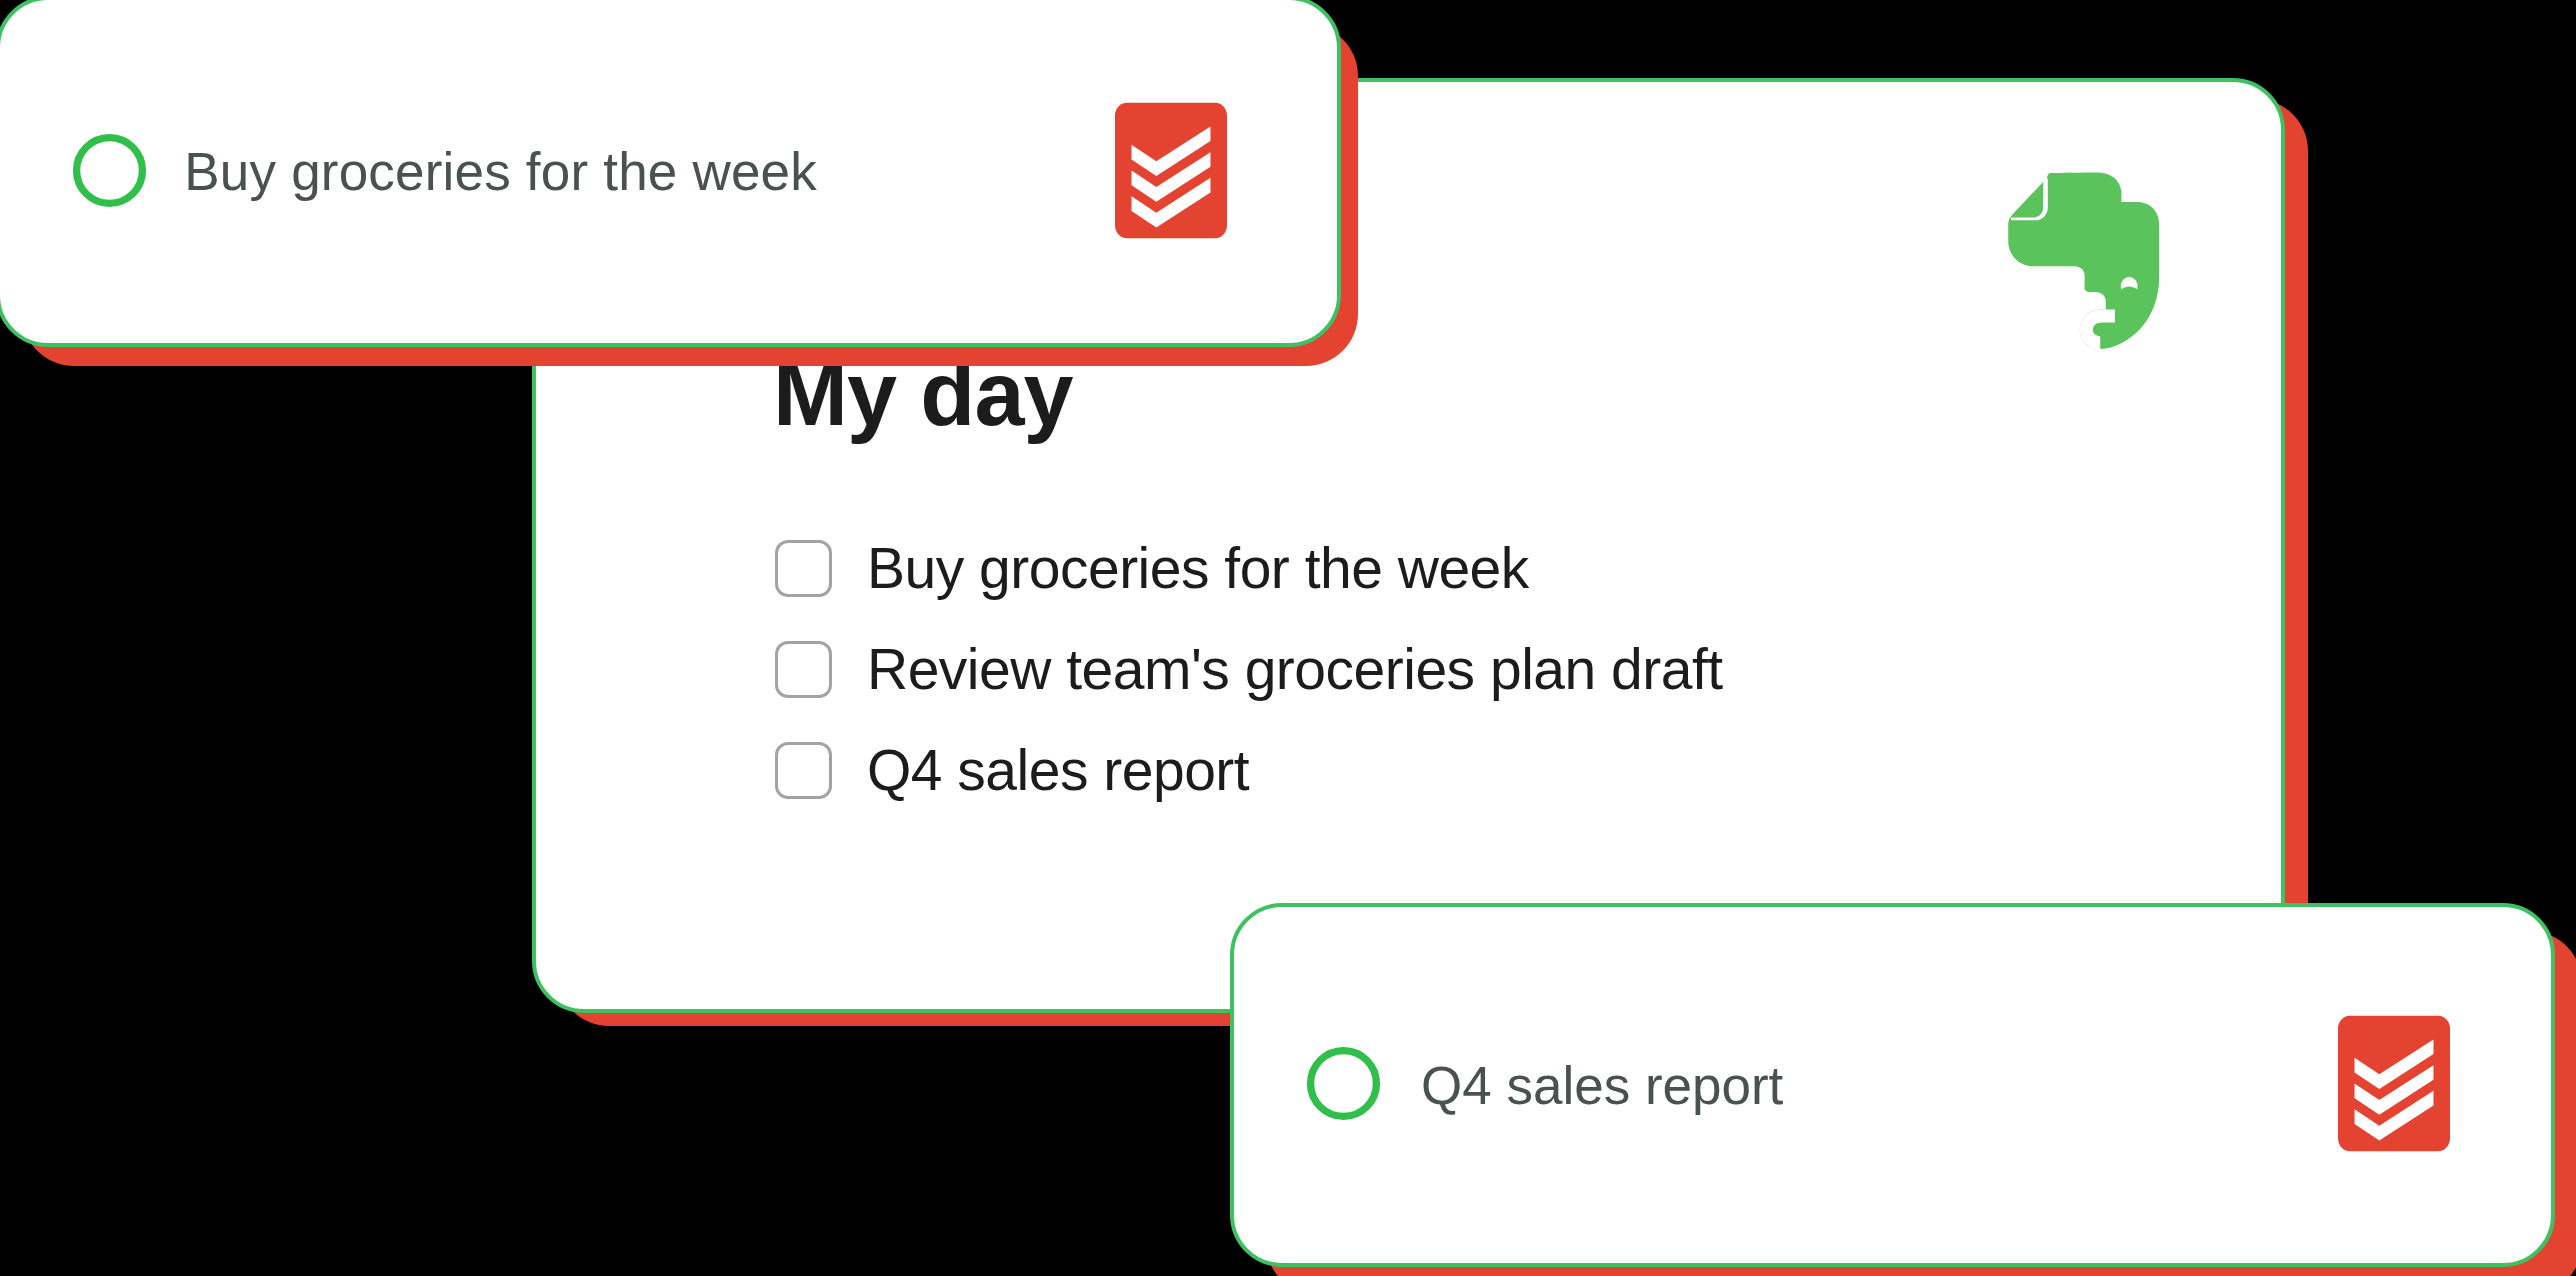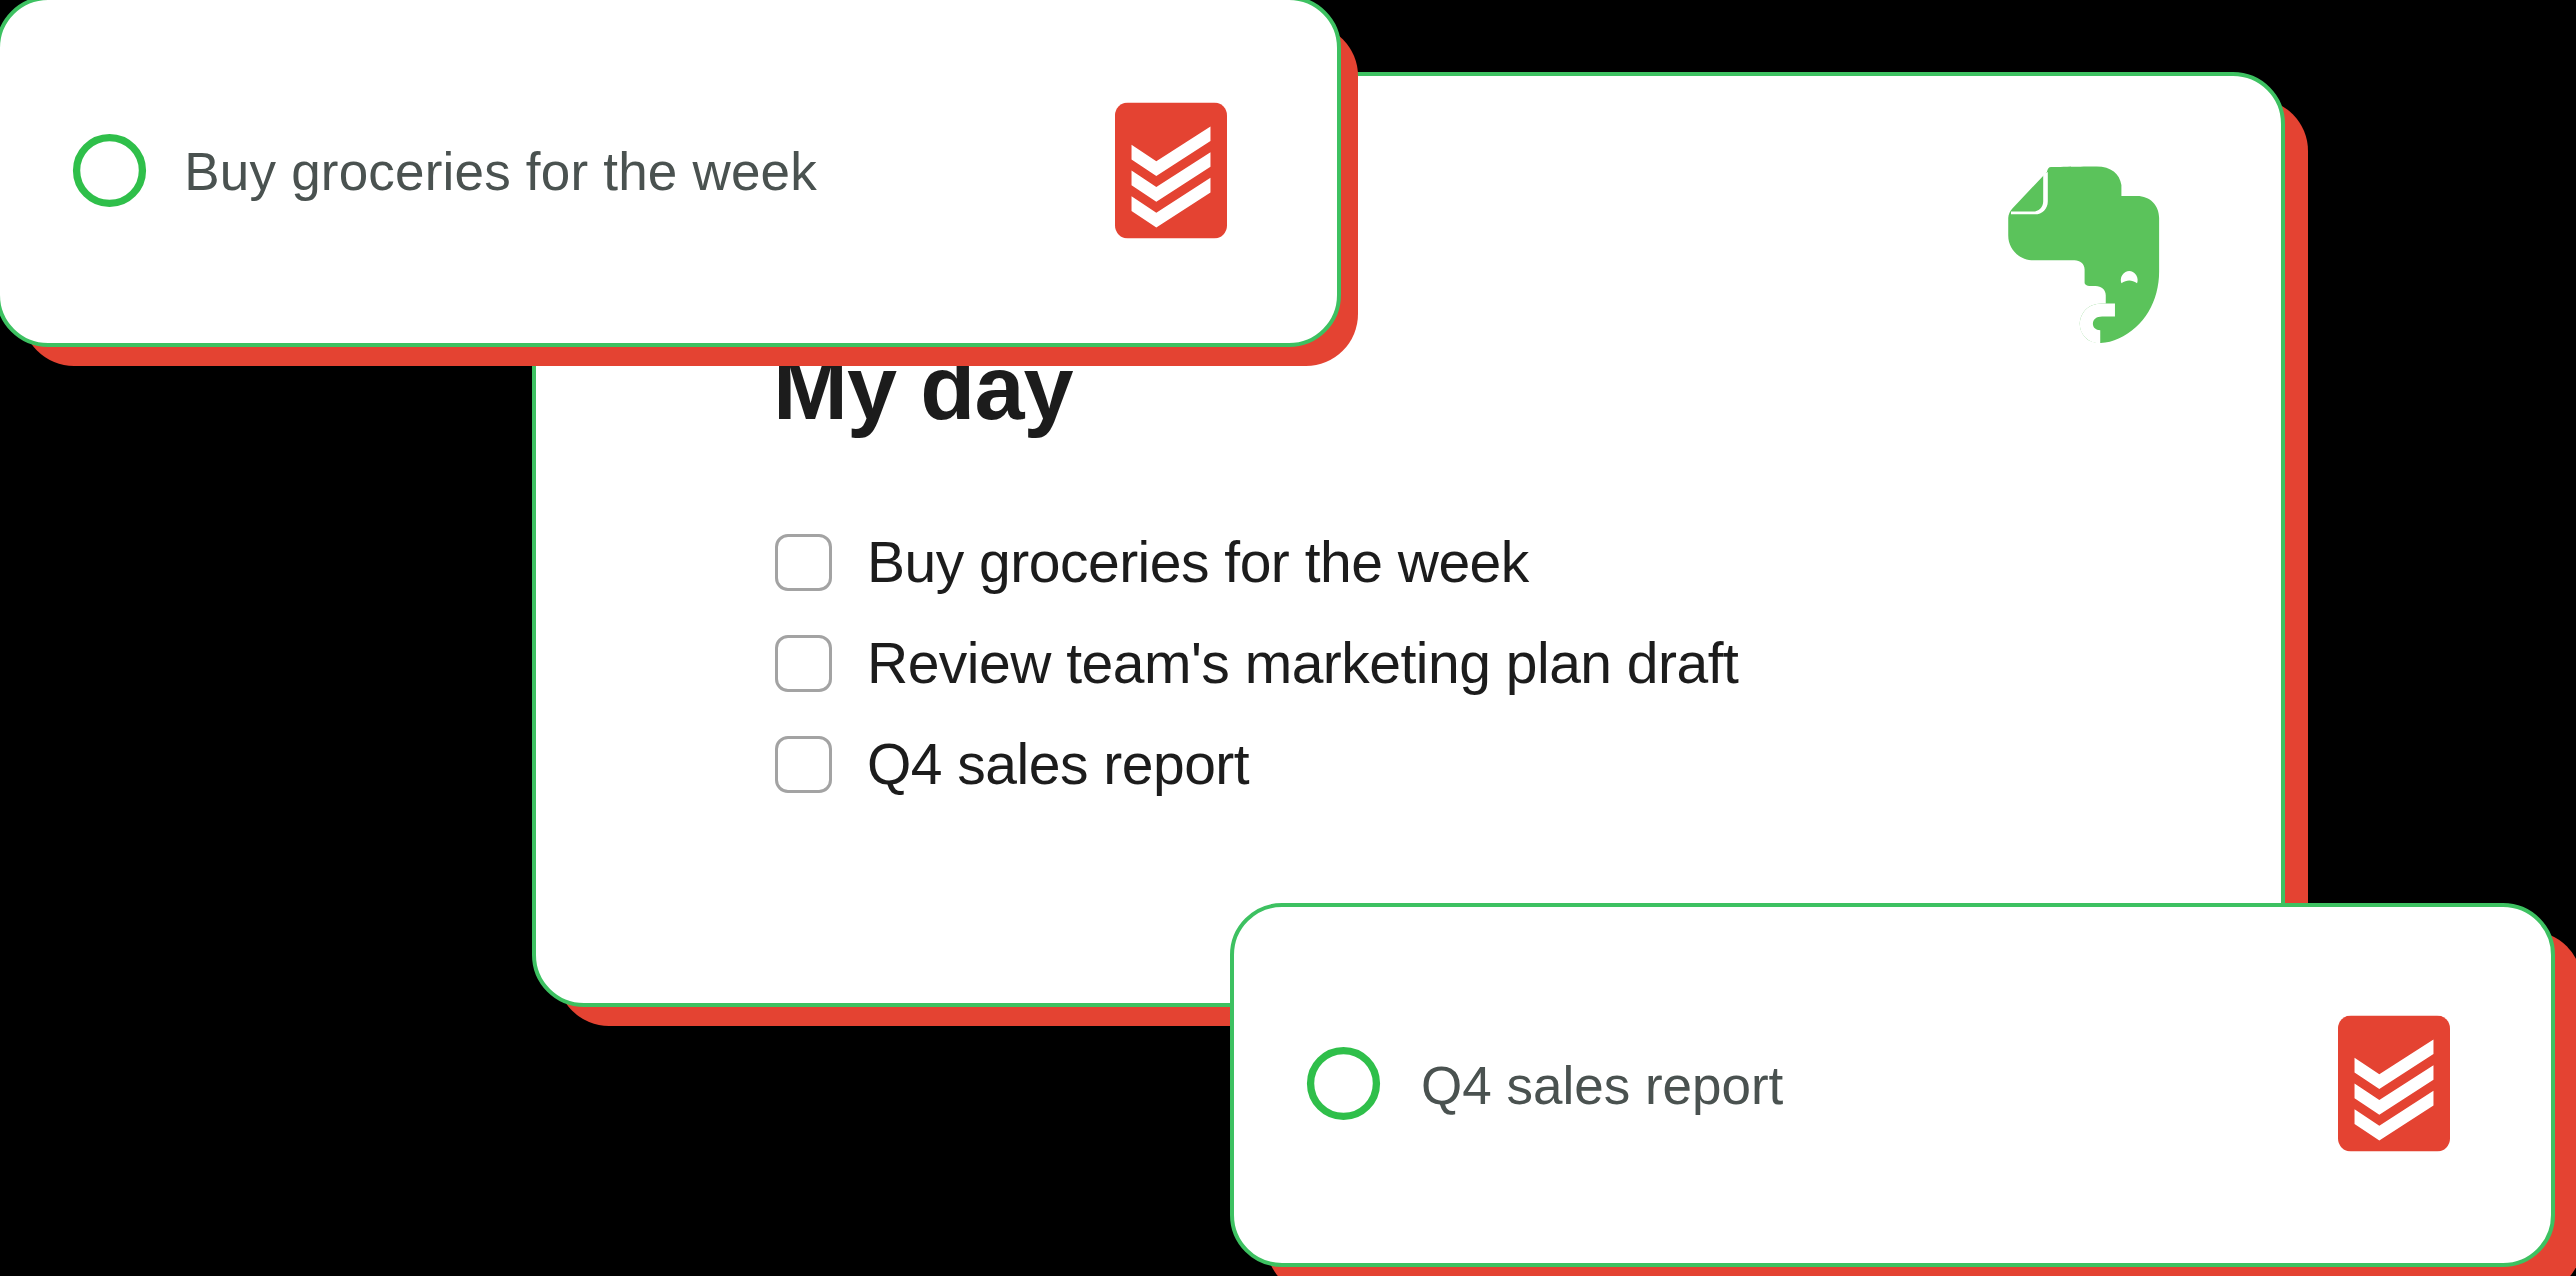--- a/index.html
+++ b/index.html
@@ -79,21 +79,21 @@
   
   #main-shadow {
     left: 557px;
     top: 99px;
     width: 1751px;
     height: 927px;
     border-radius: 52px;
   }
   #main-card {
     left: 532px;
-    top: 72px;
+    top: 78px;
     width: 1753px;
     height: 935px;
     border-radius: 52px;
   }
   #main-evernote {
     position: absolute;
     right: 118px;
     top: 85px;
   }
   #main-title {
@@ -211,21 +211,21 @@
 
     <div id="main-title">My day</div>
 
     <div id="main-list">
       <div class="todo-row">
         <span class="todo-box"></span>
         <span class="todo-text">Buy groceries for the week</span>
       </div>
       <div class="todo-row">
         <span class="todo-box"></span>
-        <span class="todo-text">Review team's marketing plan draft</span>
+        <span class="todo-text">Review team's groceries plan draft</span>
       </div>
       <div class="todo-row">
         <span class="todo-box"></span>
         <span class="todo-text">Q4 sales report</span>
       </div>
     </div>
   </div>
 
   <div class="shadow" id="tl-shadow"></div>
   <div class="card" id="tl-card">

